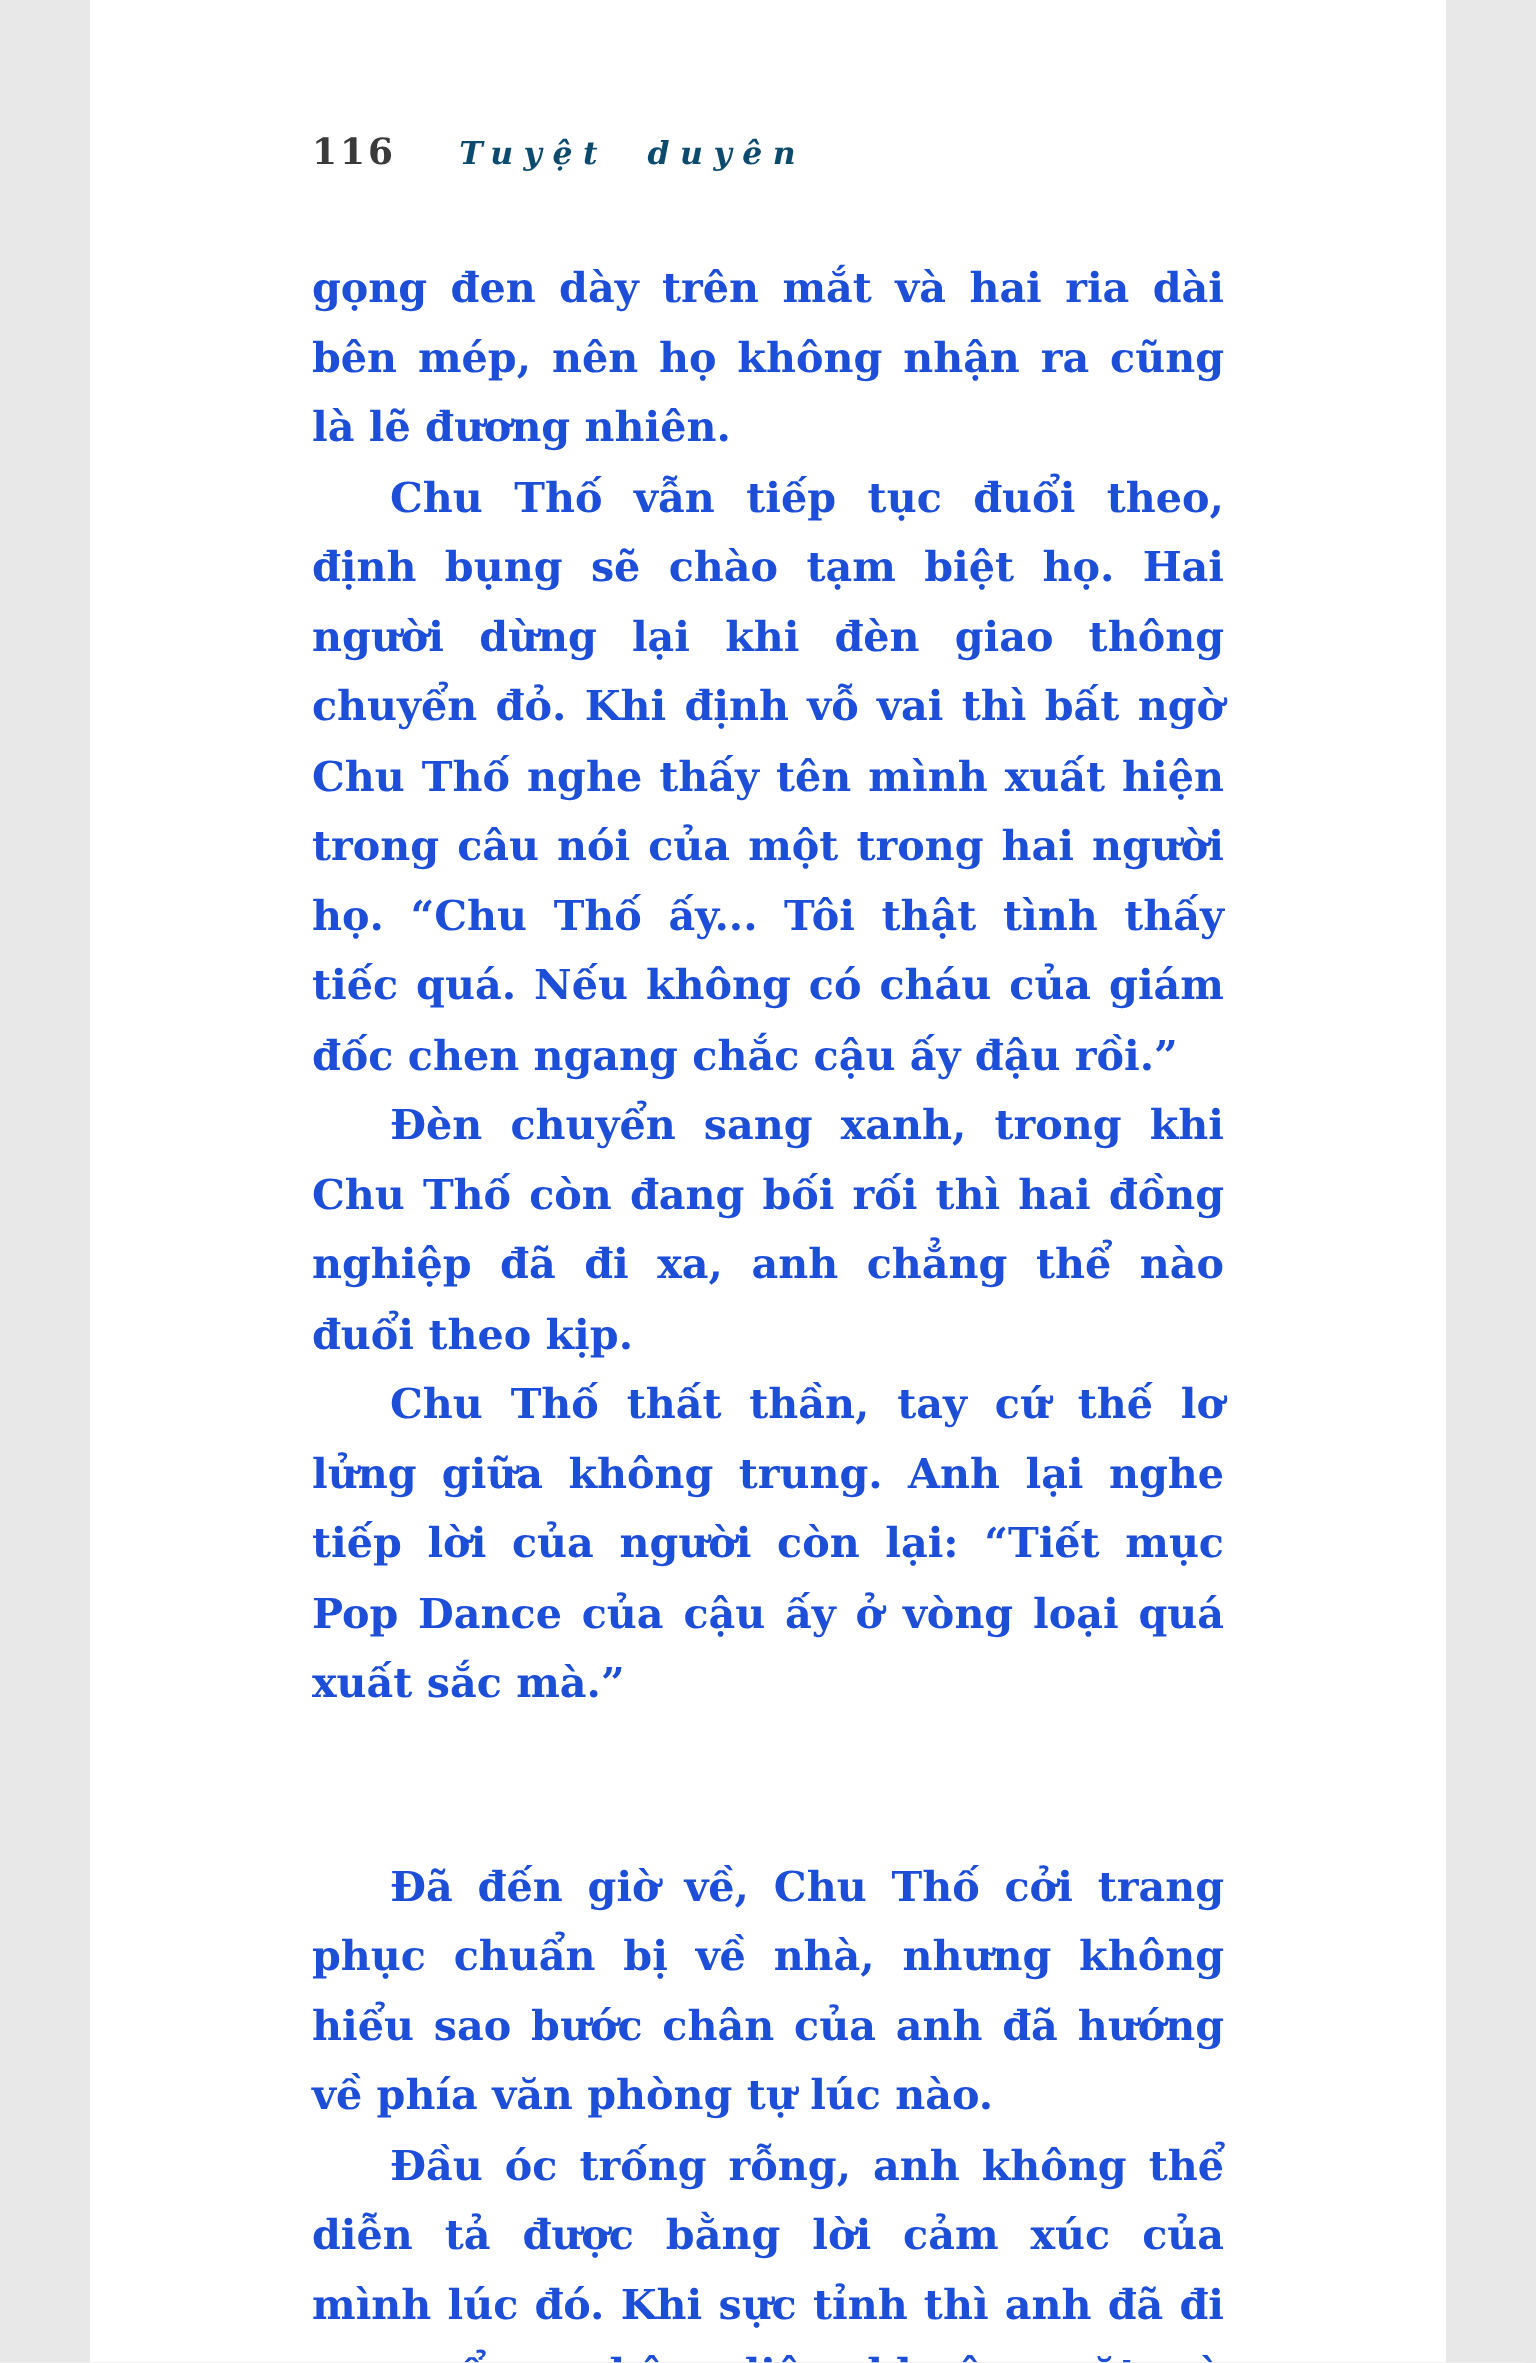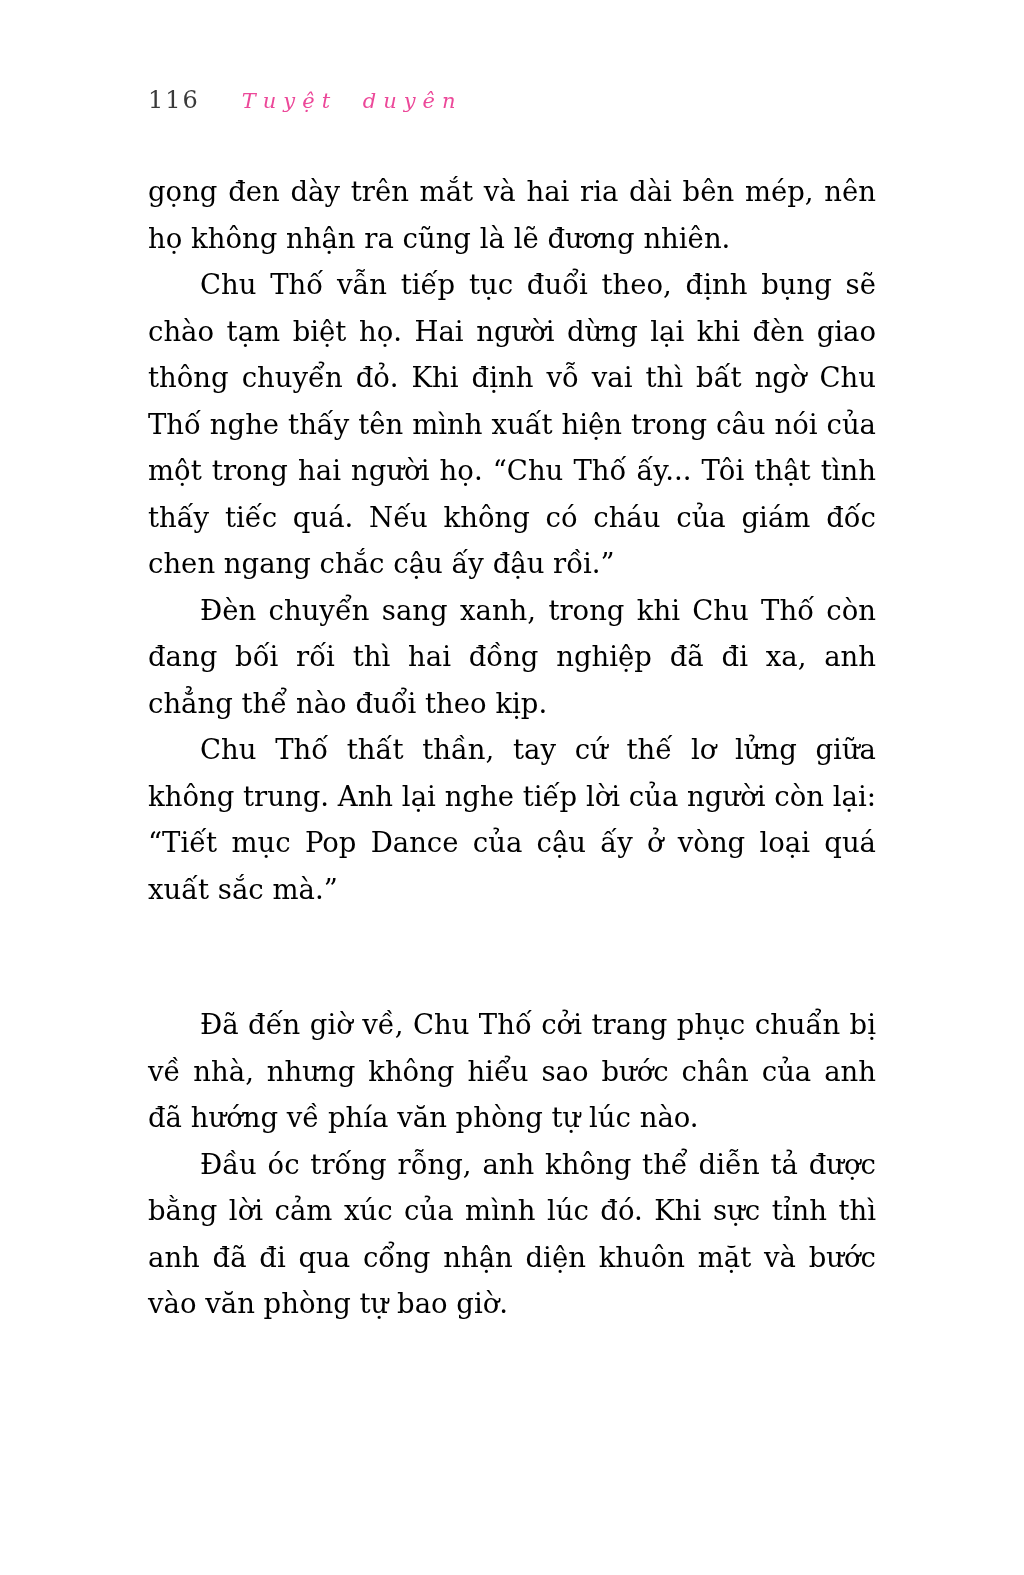--- a/index.html
+++ b/index.html
@@ -2,54 +2,55 @@
 <html><head>
 <meta charset="utf-8">
 <style>
   html, body {
     margin: 0;
     padding: 0;
     background: #e8e8e8;
   }
   .page {
     position: relative;
-    width: 1024px;
+    width: 904px;
     height: 1575px;
     margin: 0 auto;
     background: #ffffff;
     font-family: "DejaVu Serif", "Liberation Serif", serif;
     color: #2b2b2b;
     box-sizing: border-box;
     padding: 86px 148px 4px 148px;
     overflow: hidden;
+    font-weight: bold;
   }
   .running-header {
     display: flex;
     align-items: baseline;
     margin-bottom: 54px;
   }
   .page-number {
     font-size: 24px;
     letter-spacing: 2px;
     color: #3a3a3a;
   }
   .book-title {
     margin-left: 42px;
     font-size: 21px;
     font-style: italic;
     letter-spacing: 7px;
     word-spacing: 12px;
-    color: #ec4899;
+    color: #0c4a6e;
   }
   .body-text p {
     margin: 0;
     font-size: 27.5px;
     line-height: 46.5px;
     text-align: justify;
-    color: #000000;
+    color: #1d4ed8;
   }
   .body-text p.indent {
     text-indent: 52px;
   }
   .body-text p.section-start {
     margin-top: 89px;
   }
   .body-text p.justify-last {
     text-align-last: justify;
   }

